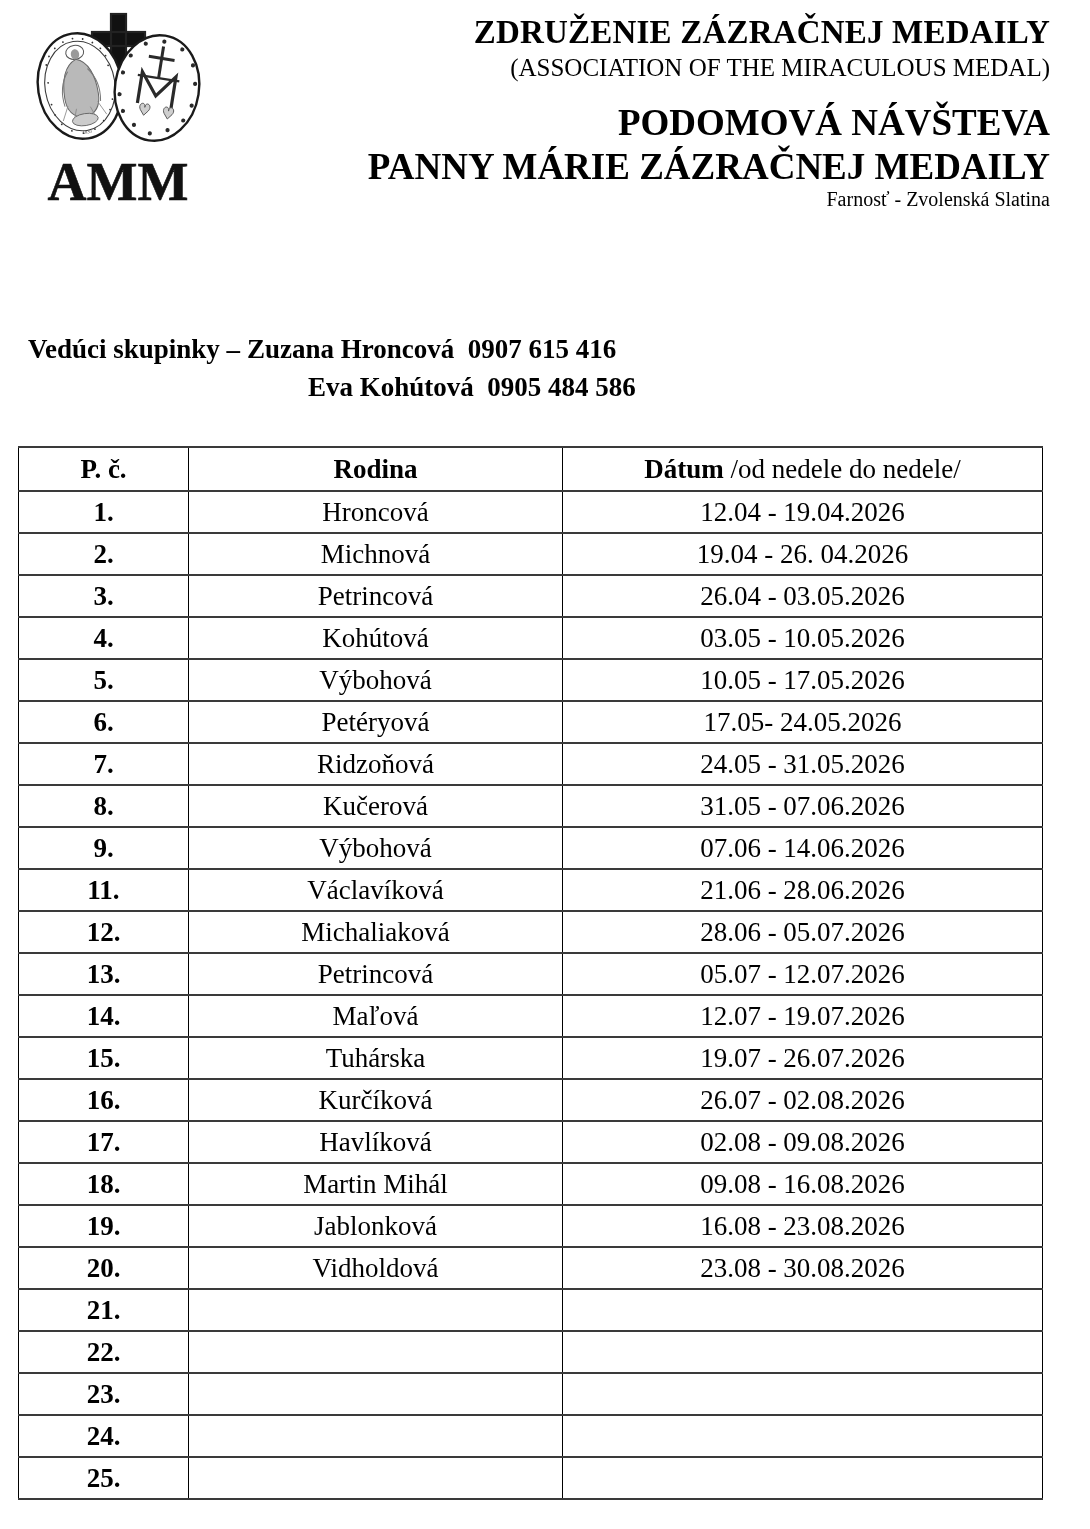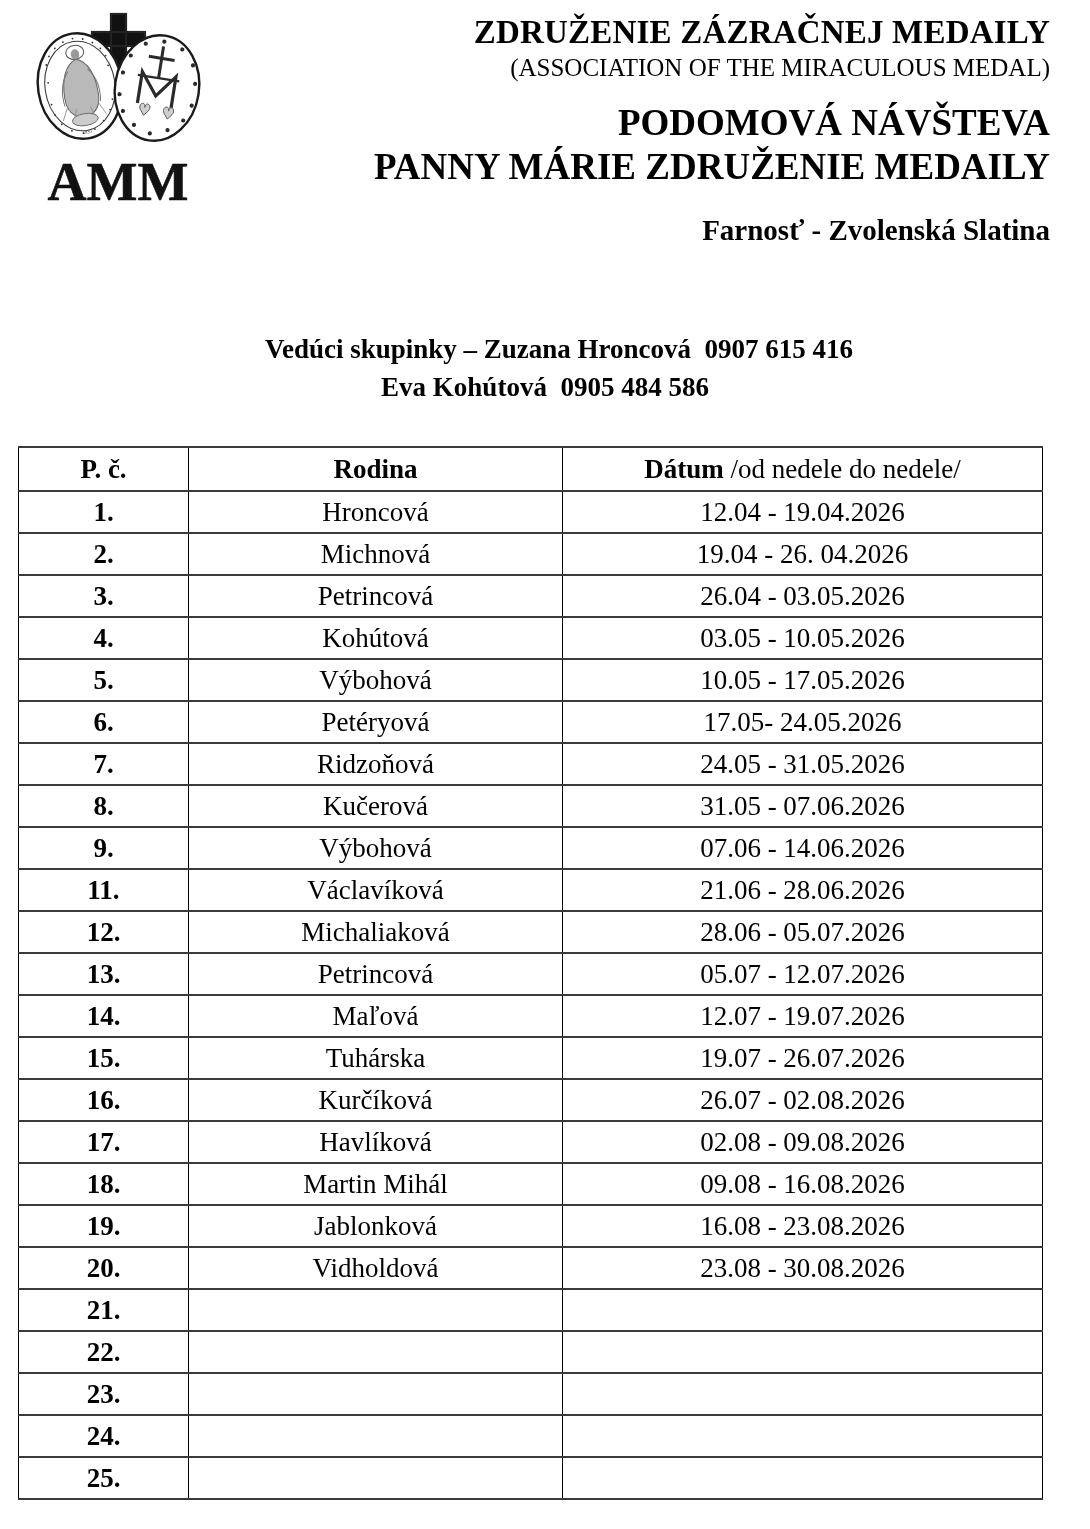--- a/index.html
+++ b/index.html
@@ -56,41 +56,40 @@
   }
   .t-main {
     margin-top: 18px;
     font-size: 37px;
     font-weight: bold;
     line-height: 1.18;
     white-space: nowrap;
   }
   .t-main .l2 { display: block; }
   .t-parish {
-    margin-top: 26px;
-    font-size: 29px;
-    font-weight: bold;
+    font-size: 20px;
+    font-weight: normal;
     white-space: nowrap;
   }
 
   
   .leaders {
     position: absolute;
     left: 0;
     top: 330px;
     width: 1090px;
     font-size: 27px;
     font-weight: bold;
     line-height: 1.42;
-    text-align: center;
   }
   .leader-line-1 {
     padding-left: 28px;
   }
   .leader-line-2 {
+    padding-left: 308px;
   }
   .leaders .nm { white-space: nowrap; }
 
   
   .schedule-wrap {
     position: absolute;
     left: 18px;
     top: 446px;
     width: 1024px;
   }
@@ -229,21 +228,21 @@
 
       <text x="100" y="192" text-anchor="middle" font-family="'Liberation Serif', serif" font-size="54" font-weight="bold" fill="#111111" stroke="#111111" stroke-width="0.6">AMM</text>
     </svg>
   </div>
 
   <div class="titles">
     <div class="t-assoc-sk">ZDRUŽENIE ZÁZRAČNEJ MEDAILY</div>
     <div class="t-assoc-en">(ASSOCIATION OF THE MIRACULOUS MEDAL)</div>
     <div class="t-main">
       <span class="l1">PODOMOVÁ NÁVŠTEVA</span>
-      <span class="l2">PANNY MÁRIE ZDRUŽENIE MEDAILY</span>
+      <span class="l2">PANNY MÁRIE ZÁZRAČNEJ MEDAILY</span>
     </div>
     <div class="t-parish">Farnosť - Zvolenská Slatina</div>
   </div>
 </div>
 
 <div class="leaders">
   <div class="leader-line-1"><span class="nm">Vedúci skupinky – </span><span class="nm">Zuzana Hroncová</span>&nbsp;&nbsp;<span class="nm">0907 615 416</span></div>
   <div class="leader-line-2"><span class="nm">Eva Kohútová</span>&nbsp;&nbsp;<span class="nm">0905 484 586</span></div>
 </div>
 

